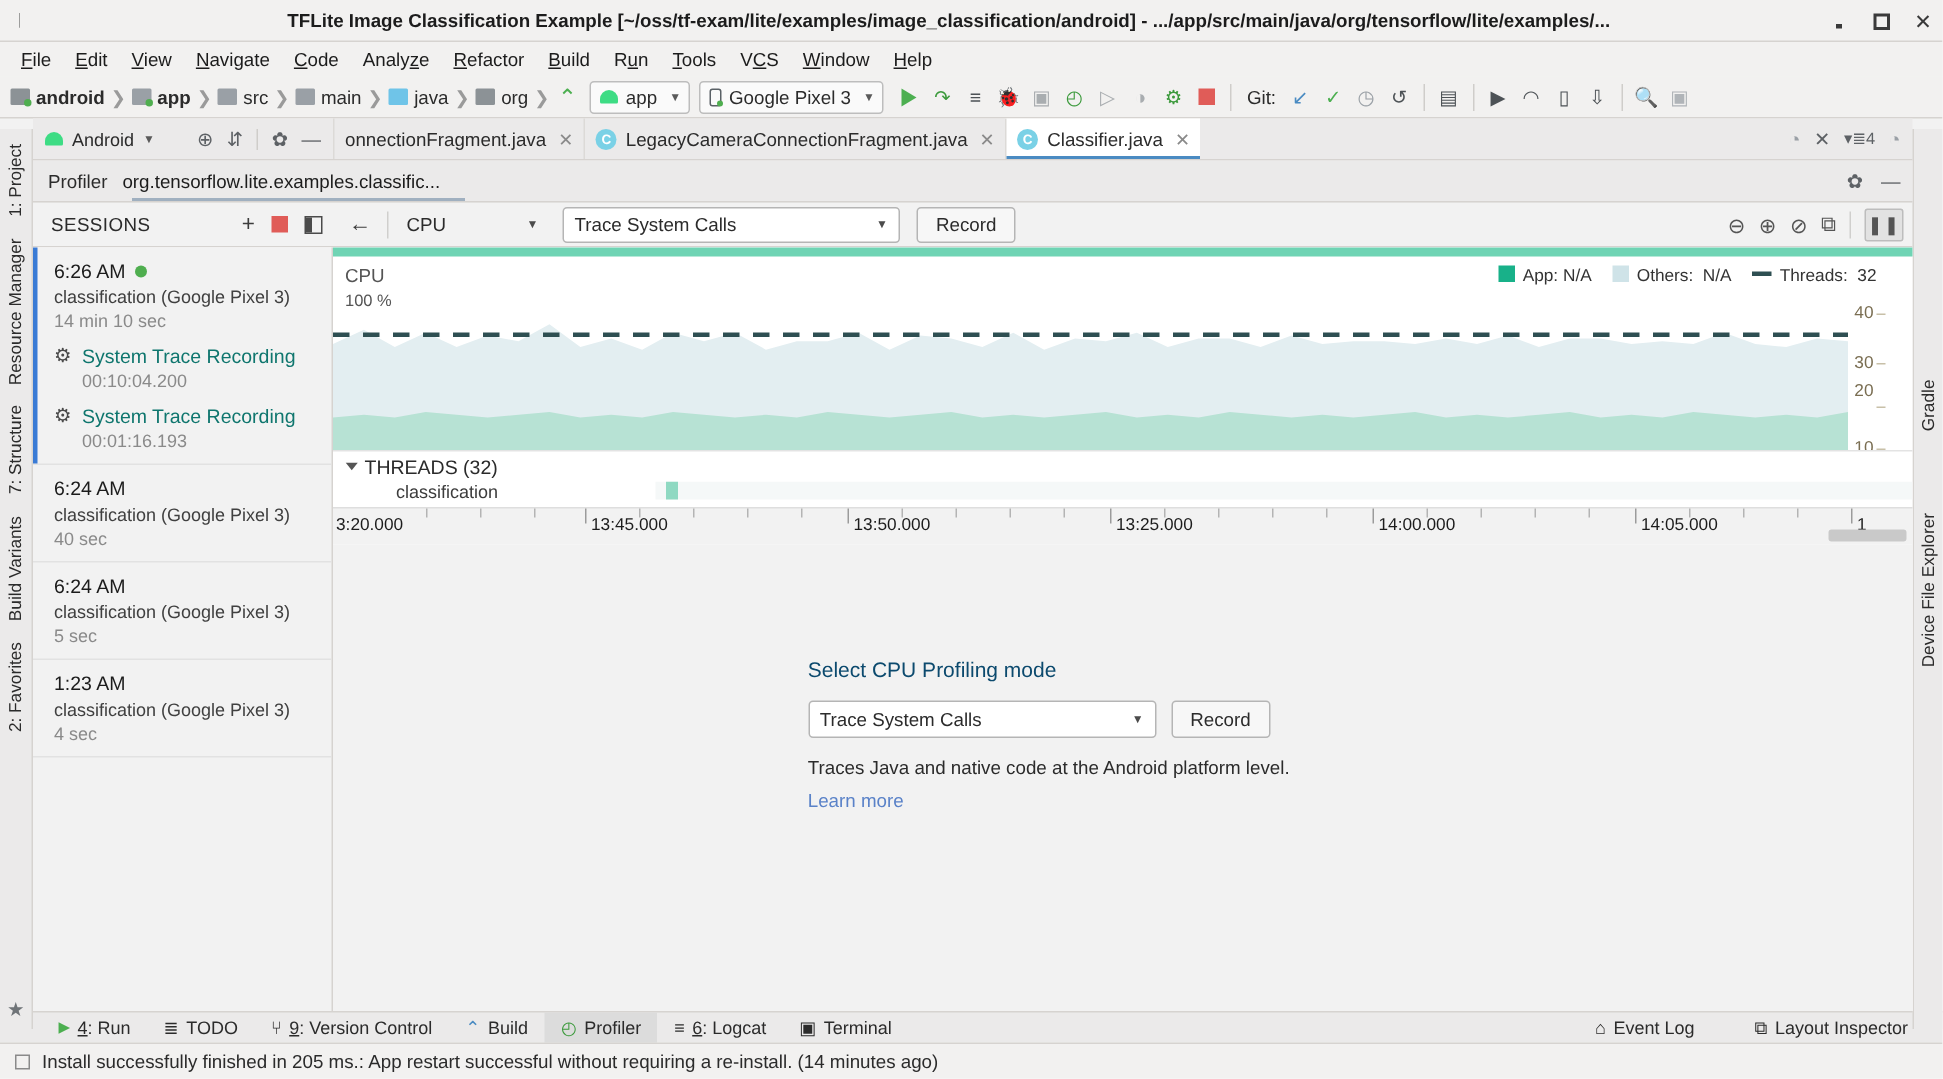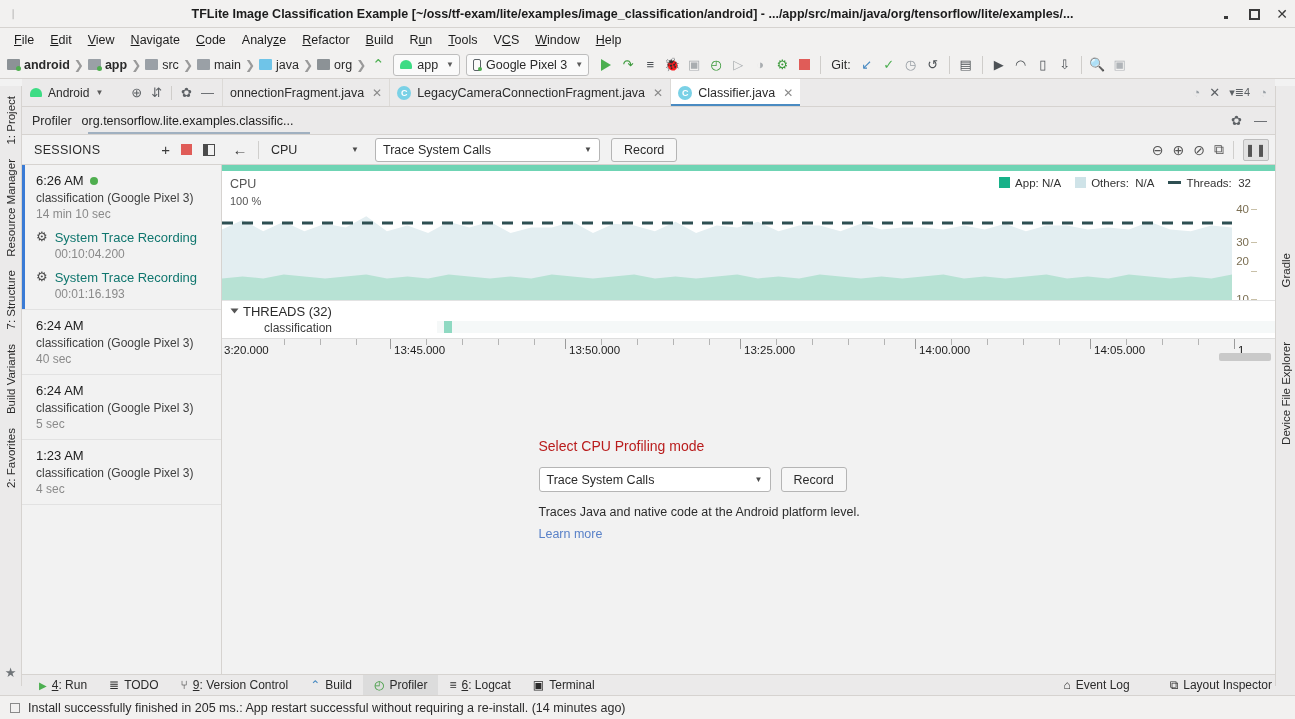--- a/index.html
+++ b/index.html
@@ -143,21 +143,21 @@
   .thread-strip .blk { position:absolute; top:0; height:12px; background:#8fd9c2; }
   .timeline { position:relative; height:25px; background:#f2f2f2; border-top:1px solid #dedede; }
   .tl-label { position:absolute; top:5px; font-size:11.5px; color:#1c1c1c; }
   .tl-major { position:absolute; top:0; width:1px; height:10px; background:#9b9b9b; }
   .tl-minor { position:absolute; top:0; width:1px; height:6px; background:#b4b4b4; }
   .hscroll { position:absolute; right:4px; bottom:2px; width:52px; height:8px; background:#c9c9c9; border-radius:2px;}
 
   
   .selectmode { flex:1; background:#f2f2f2; display:flex; align-items:flex-start; justify-content:center; padding-top:75px;}
   .sm-box { width: 420px; }
-  .sm-title { font-size:14px; color:#b91c1c; margin-bottom:13px;}
+  .sm-title { font-size:14px; color:#0c4a6e; margin-bottom:13px;}
   .sm-row { display:flex; align-items:center; gap:10px; margin-bottom:13px;}
   .sm-combo { width:232px; height:25px; background:#fff; border:1px solid #b5b5b5; border-radius:3px;
               display:flex; align-items:center; padding: 0 7px; font-size:12.5px;}
   .sm-combo .caret { margin-left:auto; font-size:8px; color:#4b4b4b;}
   .btn { height:25px; padding: 0 12px; background:#f7f7f7; border:1px solid #b5b5b5; border-radius:3px;
          font-size:12.5px; display:flex; align-items:center;}
   .sm-desc { font-size:12.5px; color:#2b2b2b; margin-bottom:8px;}
   .sm-link { font-size:12.5px; color:#5a82c8; }
 
   

